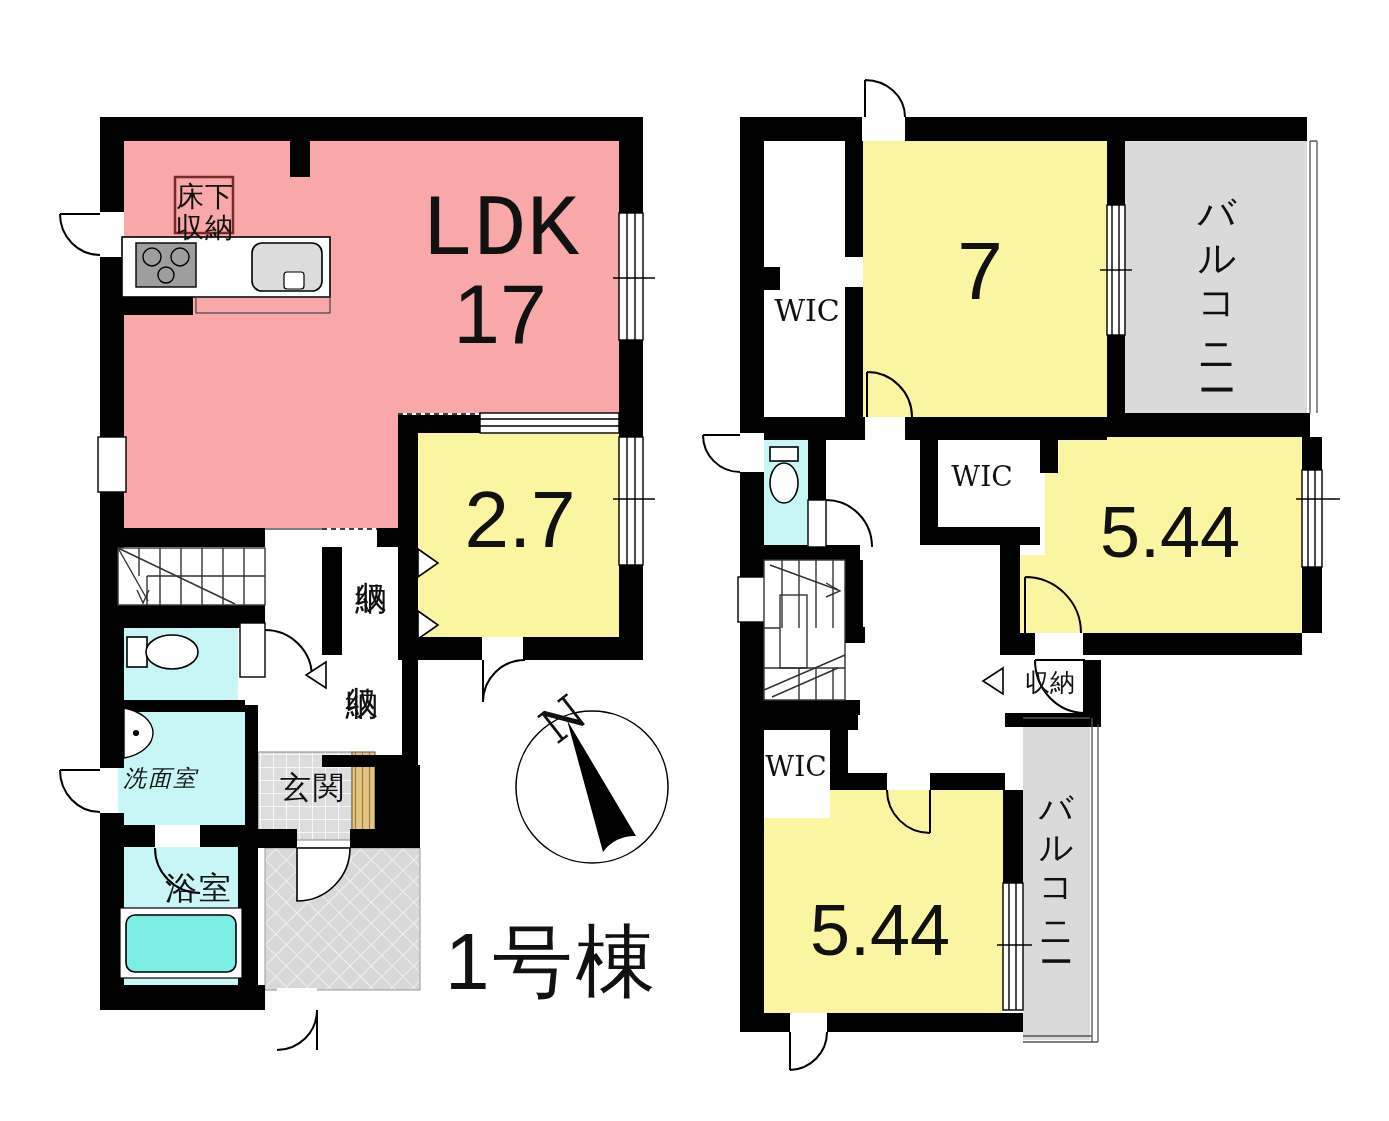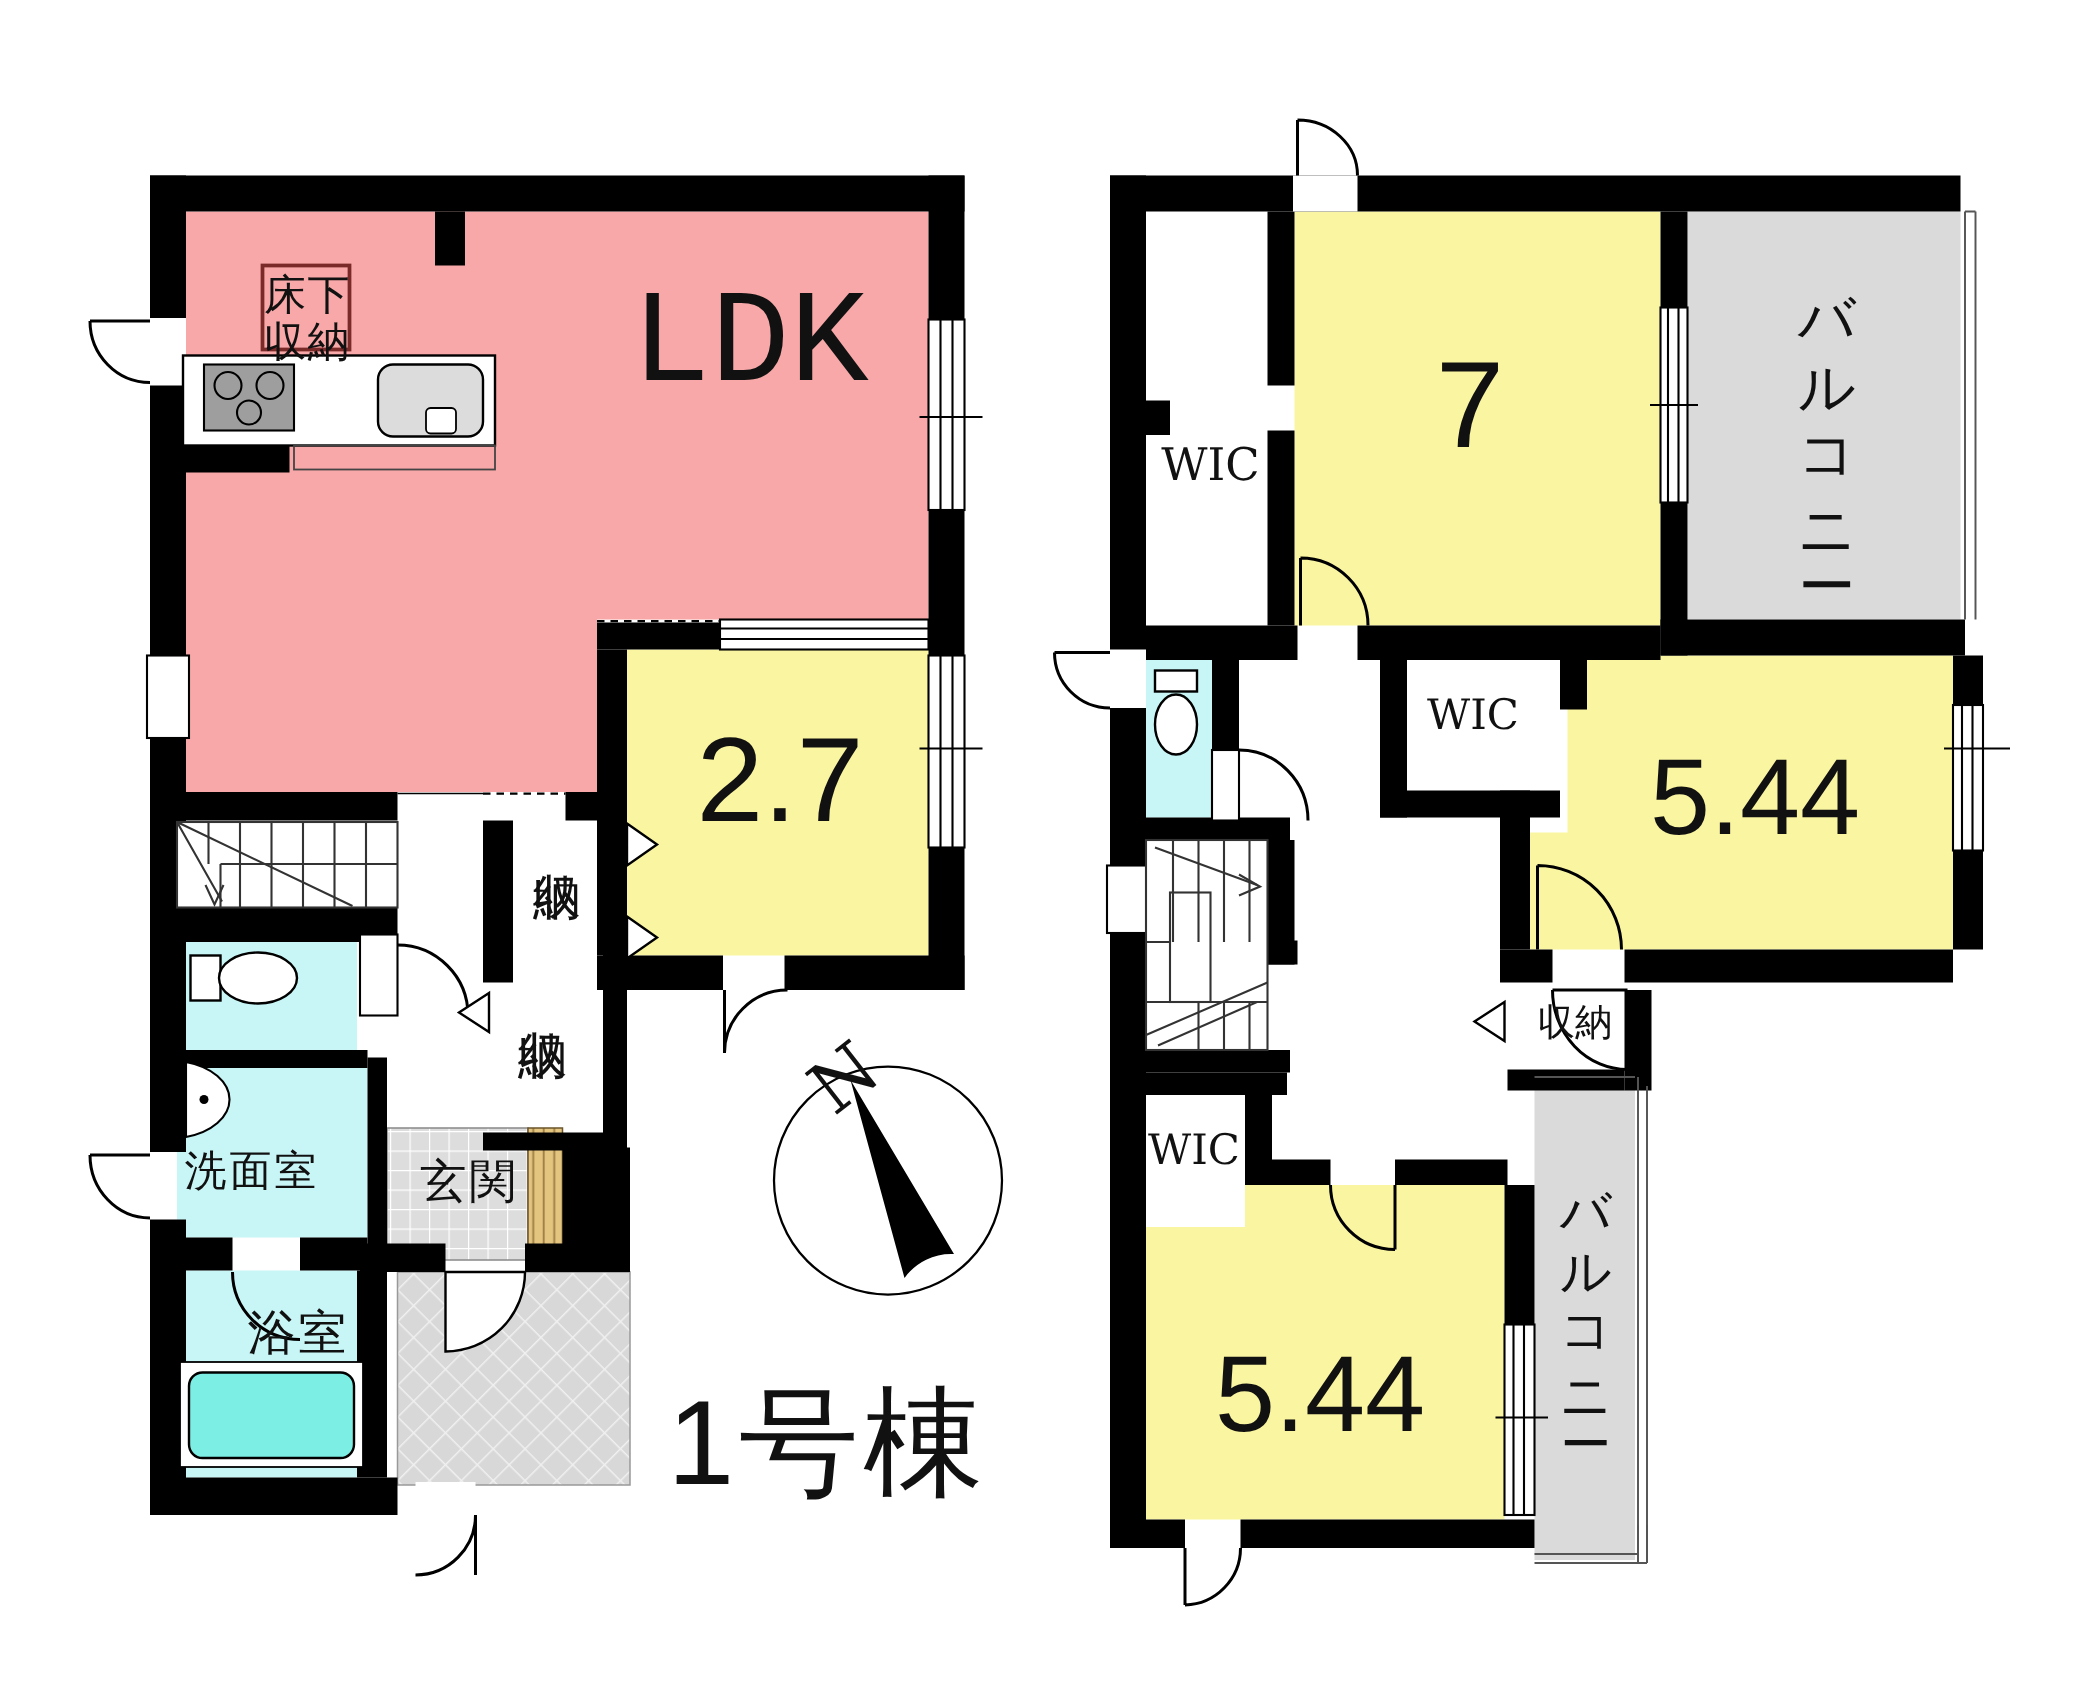--- a/index.html
+++ b/index.html
@@ -248,32 +248,33 @@
   </g>
 
   <g>
     <circle cx="592" cy="787" r="76" fill="none" stroke="#000" stroke-width="1.5"></circle>
     <path d="M567,720L603,852A38,38 0 0 1 636,836Z" fill="#000"></path>
   </g>
 </svg>
 
 
 <div class="lbl big" style="left:400px;top:185px;width:200px;font-size:88px;font-family:Liberation Mono, monospace;">LDK</div>
+<div class="lbl big" style="left:400px;top:270px;width:200px;font-size:84px;">17</div>
 
 <div class="lbl ufs" style="left:176px;top:181px;width:56px;">
   <div>床下</div>
   <div>収納</div>
 </div>
 
 <div class="lbl big" style="left:430px;top:478px;width:180px;font-size:80px;">2.7</div>
 
 <div class="lbl vert jp" style="left:354px;top:556px;font-size:32px;">収納</div>
 <div class="lbl vert jp" style="left:344px;top:660px;font-size:33px;">収納</div>
 
-<div class="lbl jp" style="left:123px;top:766px;font-size:28px;">洗面室</div>
+<div class="lbl jp" style="left:123px;top:766px;font-size:23px;font-style:italic;">洗面室</div>
 <div class="lbl jp" style="left:128px;top:872px;width:105px;text-align:right;font-size:32px;">浴室</div>
 <div class="lbl jp" style="left:262px;top:772px;width:102px;text-align:center;font-size:31px;">玄関</div>
 
 <div class="lbl" style="left:445px;top:920px;font-size:80px;font-weight:500;letter-spacing:3px;text-align:right;">1号棟</div>
 <div class="lbl compass-n" style="left:542px;top:694px;">N</div>
 
 <div class="lbl serif" style="left:768px;top:295px;width:78px;text-align:center;font-size:30px;">WIC</div>
 <div class="lbl big" style="left:930px;top:228px;width:100px;font-size:82px;">7</div>
 <div class="lbl vert" style="left:1196px;top:170px;font-size:38px;letter-spacing:7px;">バルコニー</div>
 

